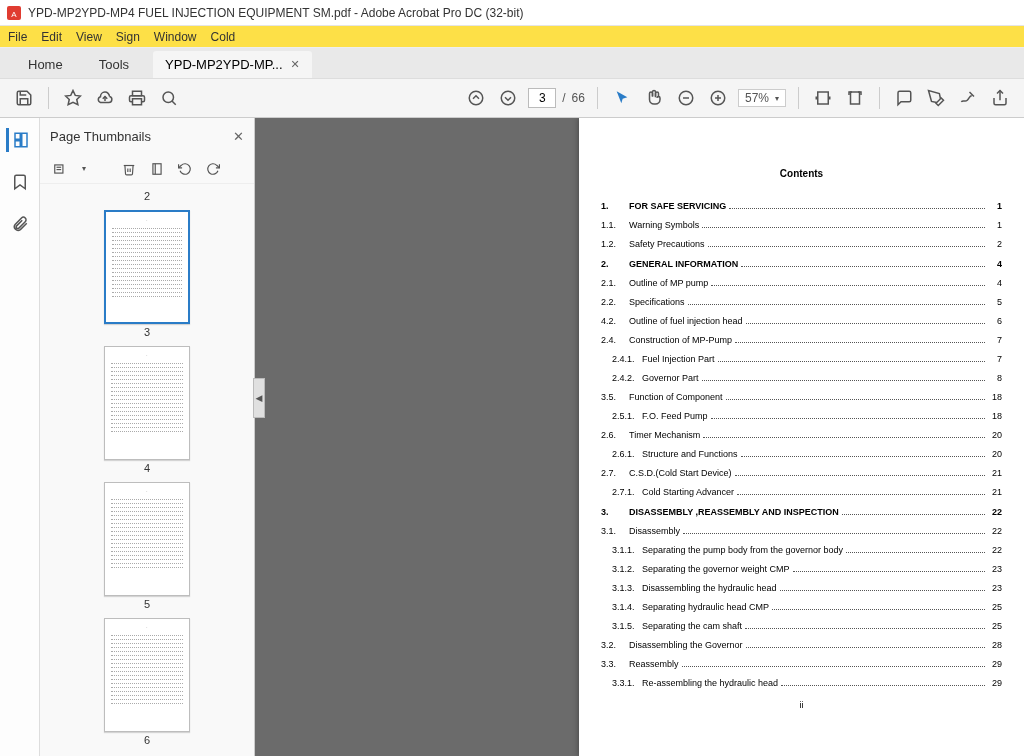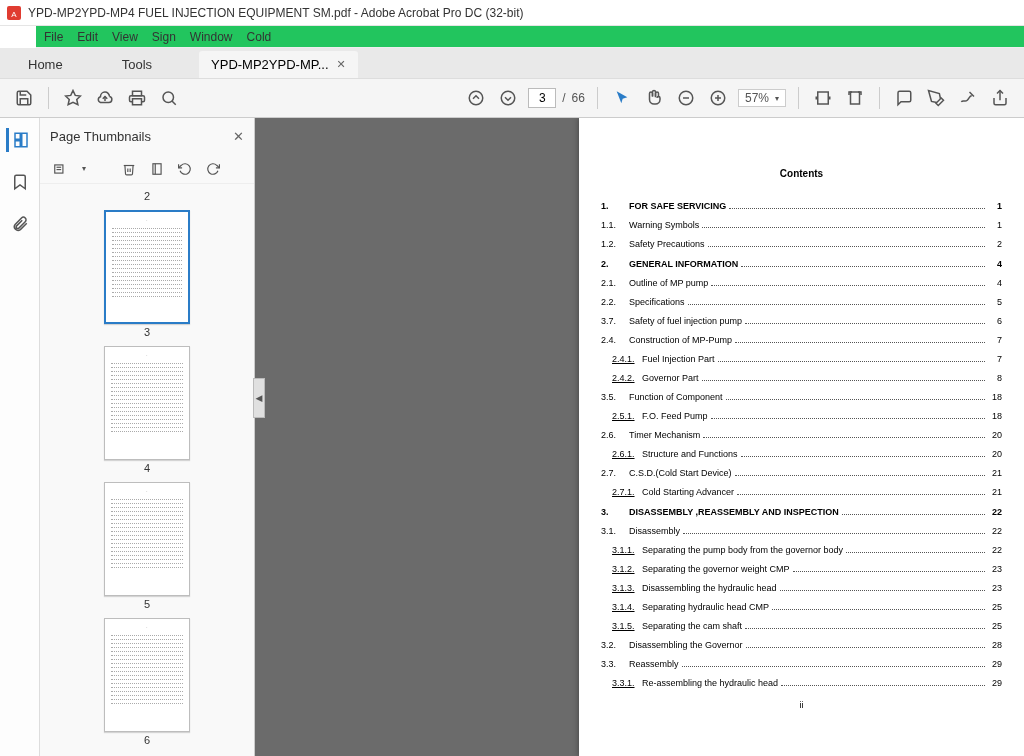--- a/index.html
+++ b/index.html
@@ -1,21 +1,21 @@
 <!DOCTYPE html>
 <html><head>
 <meta charset="utf-8">
 <style>
 * { margin: 0; padding: 0; box-sizing: border-box; font-family: "Segoe UI", Tahoma, sans-serif; }
 body { width: 1024px; height: 756px; overflow: hidden; background: #fff; display: flex; flex-direction: column; }
 .titlebar { height: 26px; background: #fff; border-bottom: 1px solid #e5e5e5; display: flex; align-items: center; padding: 0 6px; font-size: 12px; color: #333; }
 .titlebar .pdf-icon { width: 16px; height: 16px; margin-right: 6px; display:inline-block; }
-.menubar { height: 22px; background: #22c55e; display: flex; align-items: center; padding: 0 8px; font-size: 12px; color: #333; gap: 14px; border-bottom: 1px solid #eee; margin-left: 36px; }
+.menubar { height: 22px; background: #fde047; display: flex; align-items: center; padding: 0 8px; font-size: 12px; color: #333; gap: 14px; border-bottom: 1px solid #eee; }
 .menubar span { cursor: default; }
-.tabbar { height: 30px; background: #e9e9e9; display: flex; align-items: flex-end; padding: 0 10px; font-size: 13px; gap: 23px; }
+.tabbar { height: 30px; background: #e9e9e9; display: flex; align-items: flex-end; padding: 0 10px; font-size: 13px; }
 .tabbar .appitem { padding: 6px 18px; color: #333; cursor: pointer; }
 .tabbar .doctab { background: #f5f5f5; padding: 6px 12px; border-top-left-radius: 3px; border-top-right-radius: 3px; display: flex; align-items: center; gap: 8px; margin-left: 6px; }
 .tabbar .doctab .close { font-size: 11px; color: #666; }
 .toolbar { height: 40px; background: #f5f5f5; border-top: 1px solid #ddd; border-bottom: 1px solid #ccc; display: flex; align-items: center; padding: 0 12px; gap: 8px; font-size: 13px; color: #555; position: relative; }
 .toolbar .tbtn { width: 24px; height: 24px; display: flex; align-items: center; justify-content: center; color: #555; cursor: pointer; }
 .toolbar .sep { width: 1px; height: 22px; background: #ccc; margin: 0 4px; }
 .toolbar .spacer { flex: 1; }
 .toolbar .pagebox { display: flex; align-items: center; gap: 6px; font-size: 12px; }
 .toolbar .pagebox input { width: 28px; height: 20px; text-align: center; border: 1px solid #bbb; font-size: 12px; }
 .toolbar .zoombox { display: flex; align-items: center; gap: 2px; font-size: 12px; border: 1px solid #ccc; padding: 1px 6px; background: #fff; }
@@ -36,21 +36,21 @@
 .thumblabel { font-size: 11px; color: #333; }
 .collapse { position: absolute; left: 253px; top: 50%; width: 12px; height: 40px; background: #e0e0e0; border: 1px solid #bbb; display: flex; align-items: center; justify-content: center; font-size: 9px; color: #555; cursor: pointer; z-index: 5; }
 .docarea { flex: 1; background: #6b6b6b; display: flex; justify-content: flex-end; overflow: hidden; position: relative; }
 .page { width: 445px; background: #fff; box-shadow: 0 0 6px rgba(0,0,0,0.4); padding: 50px 22px 10px 22px; font-family: "Times New Roman", serif; color: #000; font-size: 9px; overflow: hidden; }
 .page .ctitle { text-align: center; font-weight: bold; font-size: 10px; margin-bottom: 22px; }
 .toc-row { display: flex; align-items: baseline; margin-bottom: 9px; white-space: nowrap; }
 .toc-row.lvl1 { font-weight: bold; margin-top: 10px; }
 .toc-row.lvl2 { padding-left: 0; }
 .toc-row.lvl3 { padding-left: 11px; }
 .toc-num { min-width: 28px; }
-.toc-row.lvl3 .toc-num { min-width: 30px; text-decoration: underline; }
+.toc-row.lvl3 .toc-num { min-width: 30px; }
 .toc-title { }
 .toc-dots { flex: 1; border-bottom: 1px dotted #555; margin: 0 3px 2px 3px; }
 .toc-pg { min-width: 14px; text-align: right; }
 .page .footer { text-align: center; font-size: 9px; margin-top: 12px; }
 svg { display: block; }
 </style>
 </head>
 <body>
 
 <div class="titlebar">
@@ -410,22 +410,22 @@
             <span class="toc-dots"></span>
             <span class="toc-pg">4</span>
           </div>
           <div class="toc-row lvl2">
             <span class="toc-num">2.2.</span>
             <span class="toc-title">Specifications</span>
             <span class="toc-dots"></span>
             <span class="toc-pg">5</span>
           </div>
           <div class="toc-row lvl2">
-            <span class="toc-num">3.7.</span>
-            <span class="toc-title">Safety of fuel injection pump</span>
+            <span class="toc-num">4.2.</span>
+            <span class="toc-title">Outline of fuel injection head</span>
             <span class="toc-dots"></span>
             <span class="toc-pg">6</span>
           </div>
           <div class="toc-row lvl2">
             <span class="toc-num">2.4.</span>
             <span class="toc-title">Construction of MP-Pump</span>
             <span class="toc-dots"></span>
             <span class="toc-pg">7</span>
           </div>
           <div class="toc-row lvl3">

